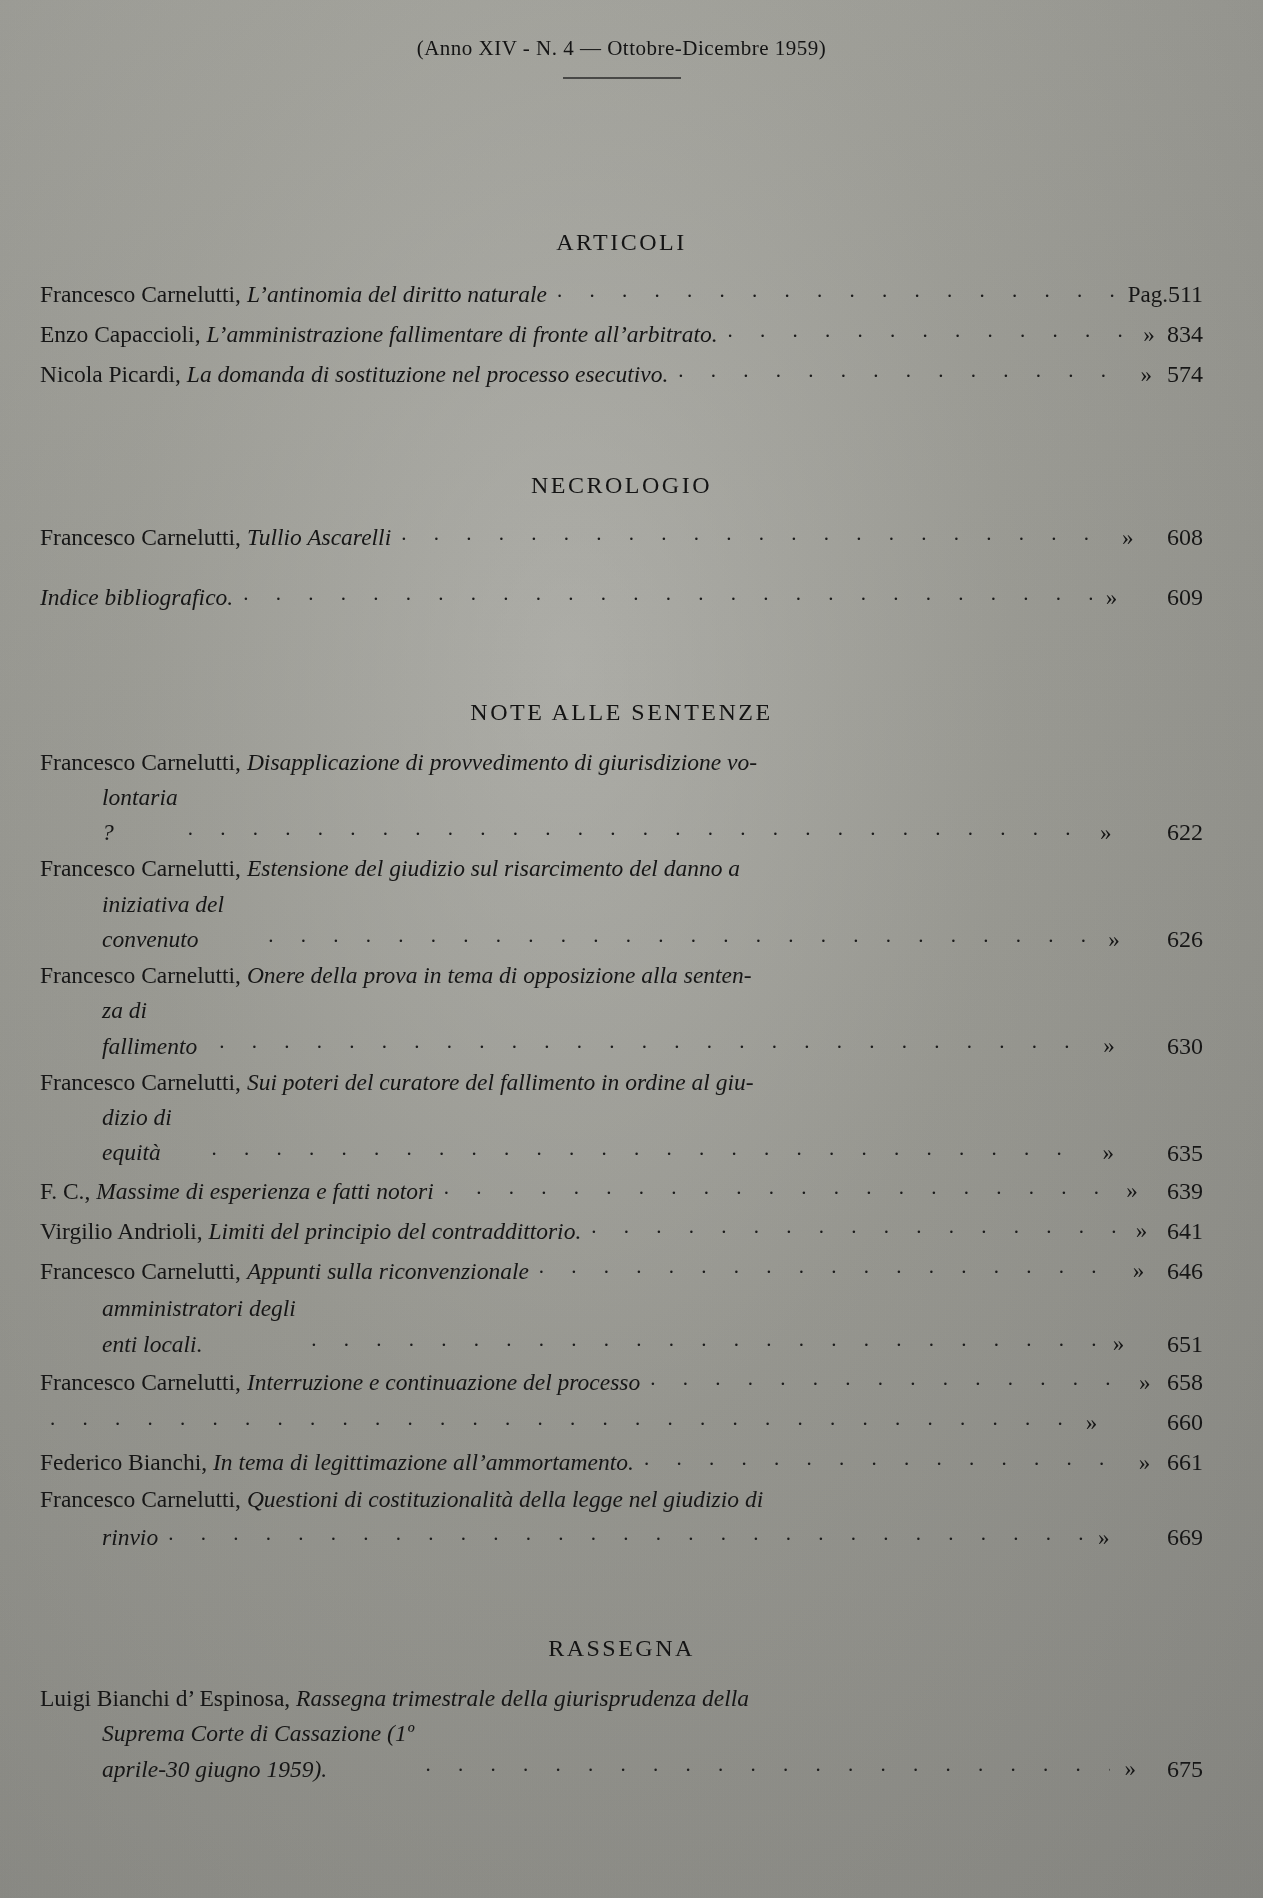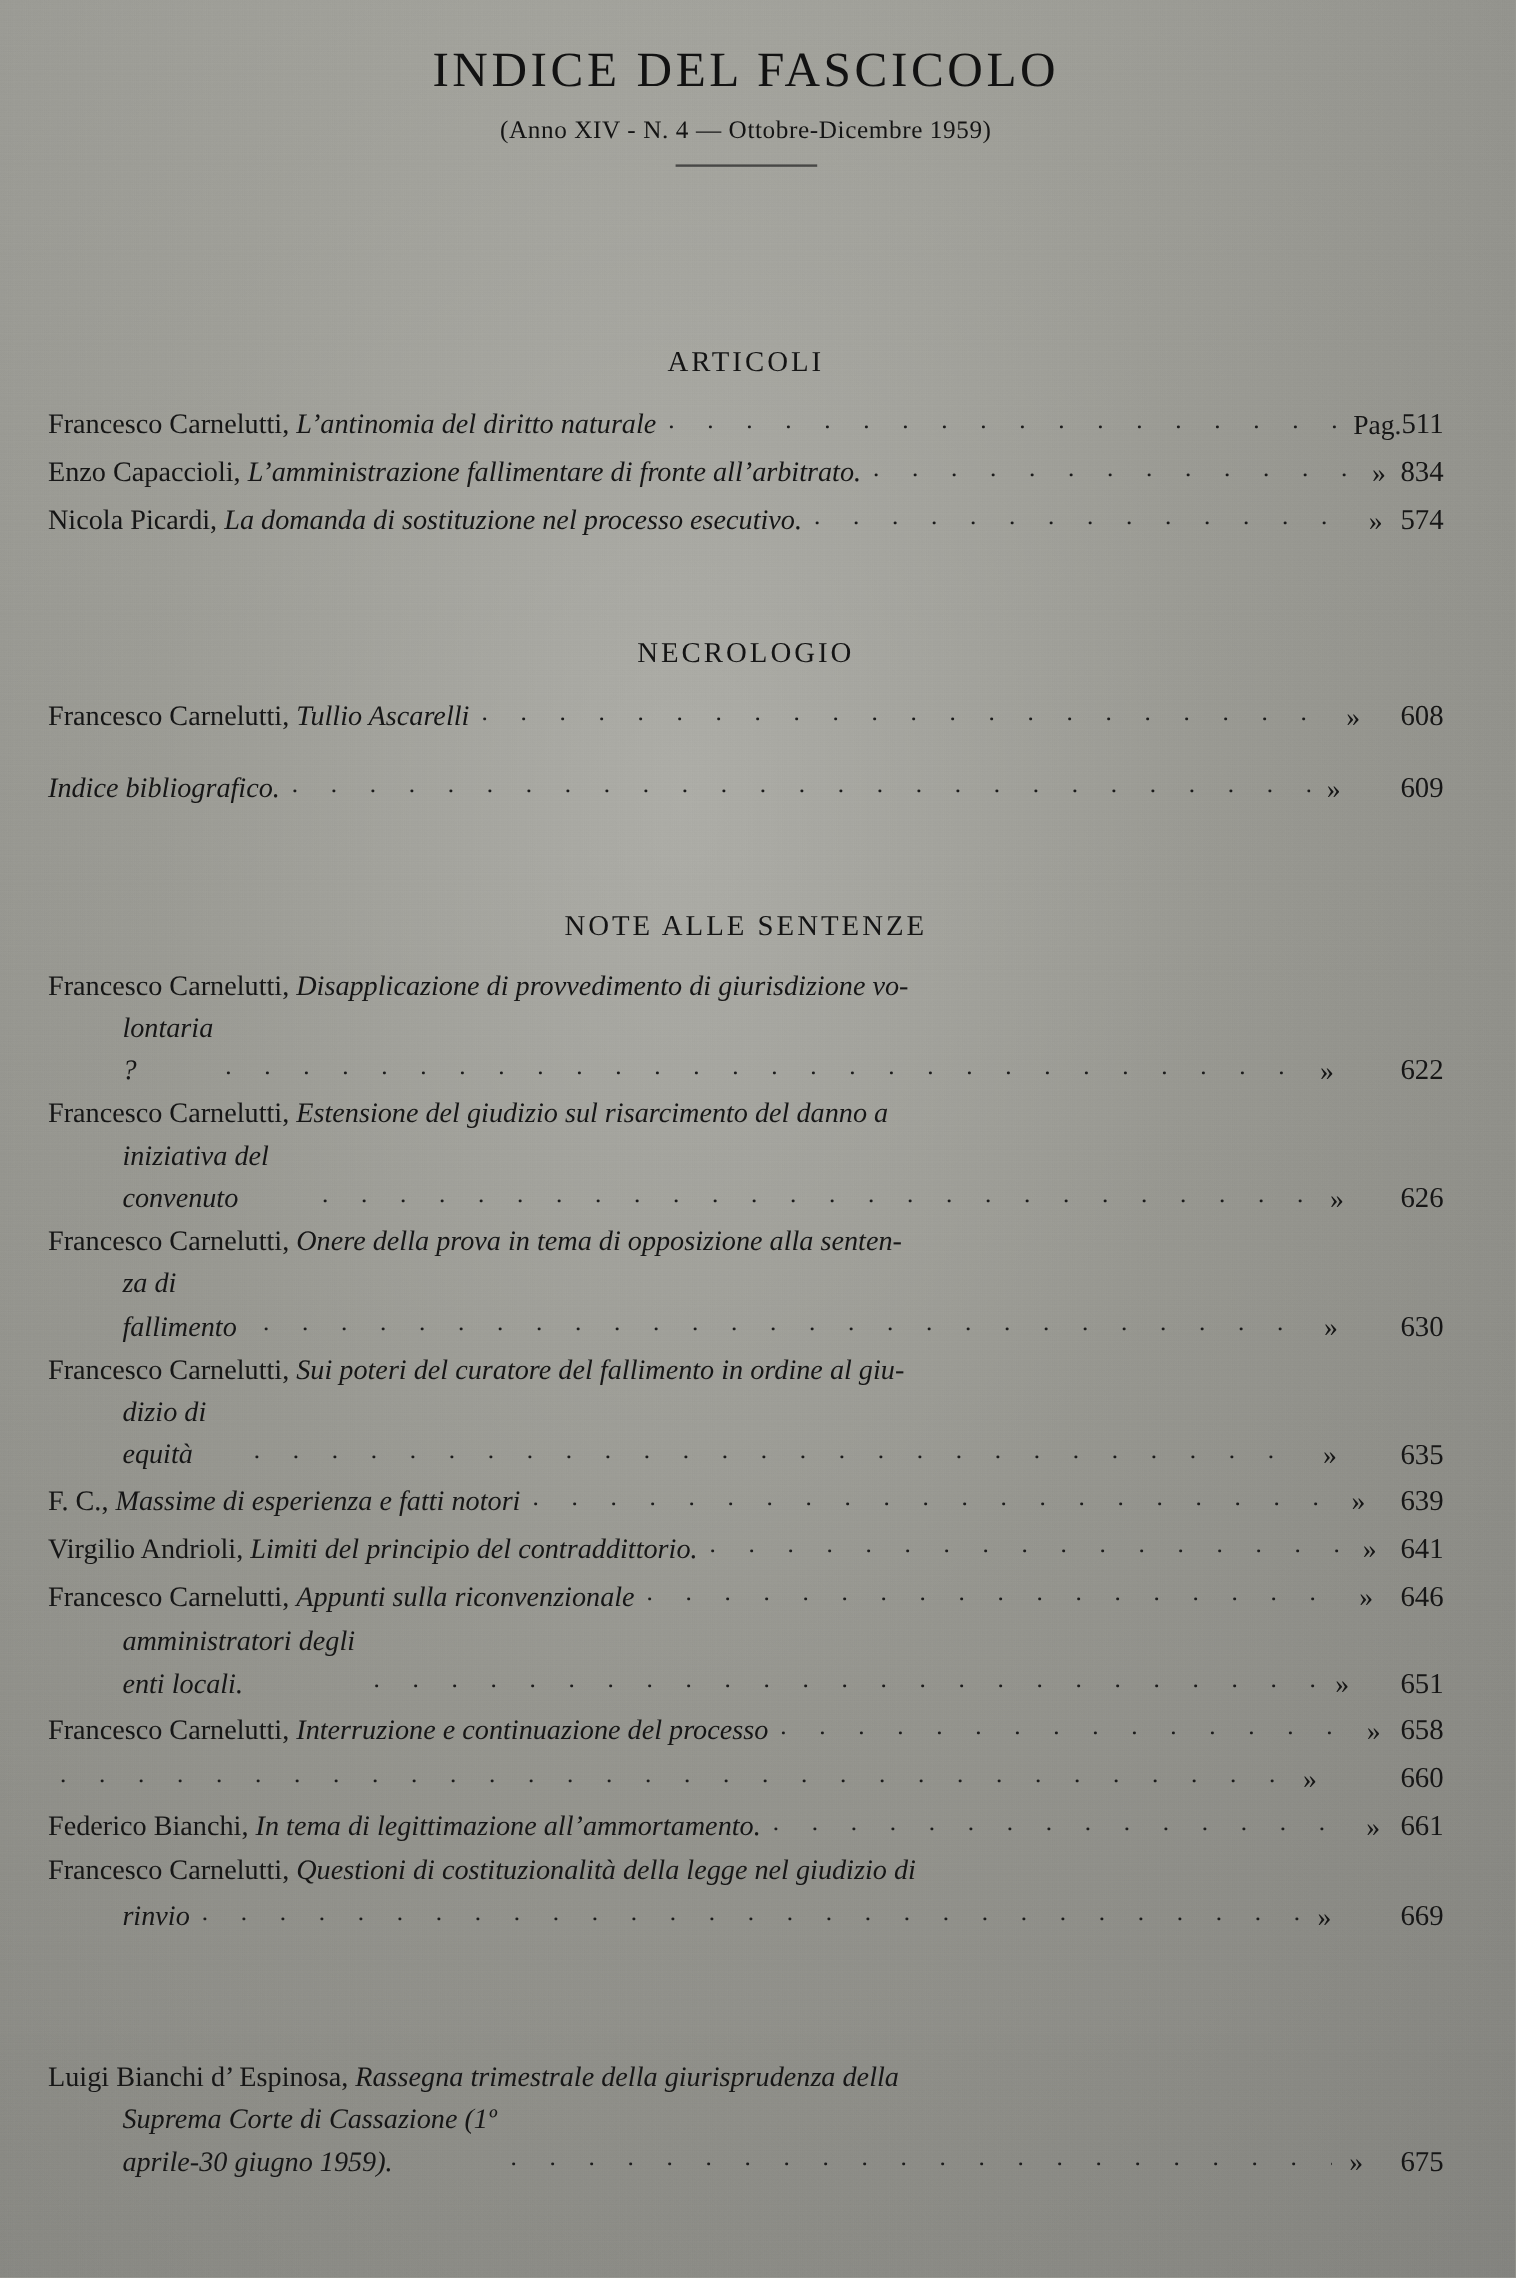--- a/index.html
+++ b/index.html
@@ -129,21 +129,20 @@
   .sp-5 { height: 80px; }
 </style>
 </head>
 <body>
 
 <div class="paper"></div>
 <div class="grain"></div>
 
 <div class="page">
 
-  <div class="title">INDICE DEL FASCICOLO</div>
   <div class="subtitle">(Anno XIV - N. 4 — Ottobre-Dicembre 1959)</div>
   <div class="rule"></div>
 
   <div class="sp-1"></div>
 
   <div class="section-head">ARTICOLI</div>
   <div class="entries">
 
     <div class="entry">
       <span class="txt"><span>Francesco Carnelutti,</span> <span class="it">L’antinomia del diritto naturale</span></span>
@@ -290,20 +289,21 @@
         <span class="it">rinvio</span>
         <span class="dots">.   .   .   .   .   .   .   .   .   .   .   .   .   .   .   .   .   .   .   .   .   .   .   .   .   .   .   .   .   .   .   .   .   .   .   .   .</span>
         <span class="pagmark">»</span>
         <span class="pagnum">669</span>
       </span>
     </div>
   </div>
 
   <div class="sp-5"></div>
 
+  <div class="section-head">RASSEGNA</div>
   <div class="entries">
     <div class="entry2">
       <span class="l1"><span>Luigi Bianchi d’ Espinosa,</span> <span class="it">Rassegna  trimestrale  della  giurisprudenza  della</span></span>
       <span class="l2">
         <span class="it">Suprema Corte di Cassazione (1º aprile-30 giugno 1959).</span>
         <span class="dots">.   .   .   .   .   .   .   .   .   .   .   .   .   .   .   .   .   .   .   .   .   .   .   .   .   .   .   .   .   .   .   .   .   .   .   .   .</span>
         <span class="pagmark">»</span>
         <span class="pagnum">675</span>
       </span>
     </div>

